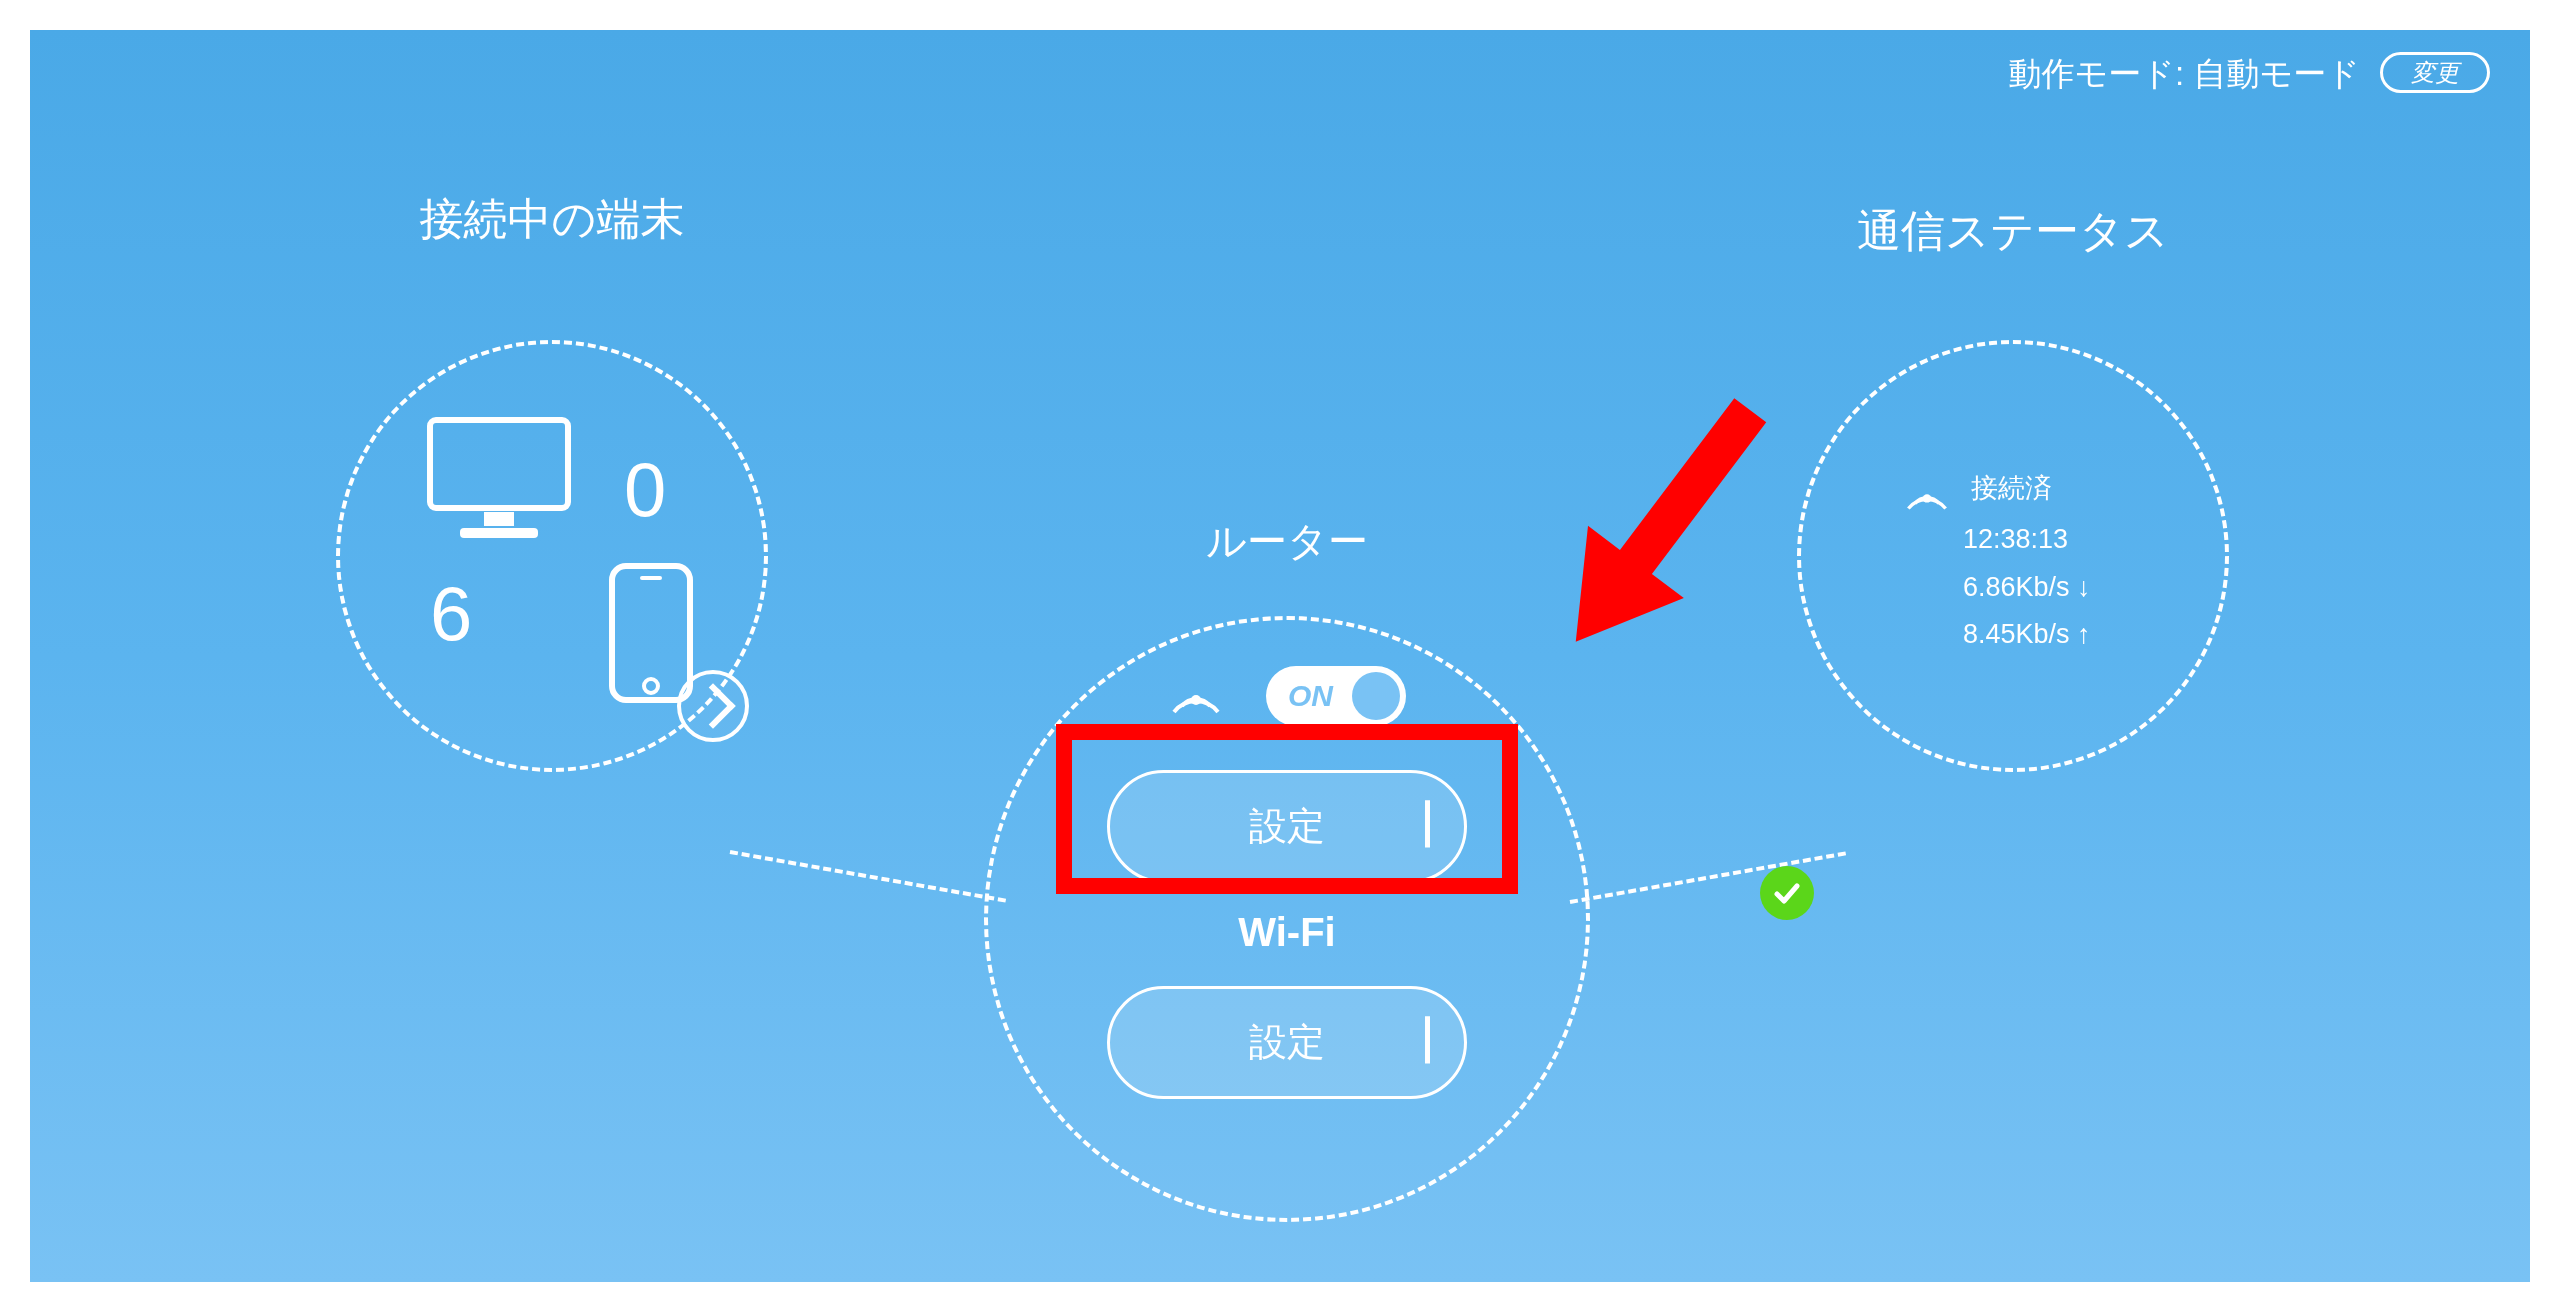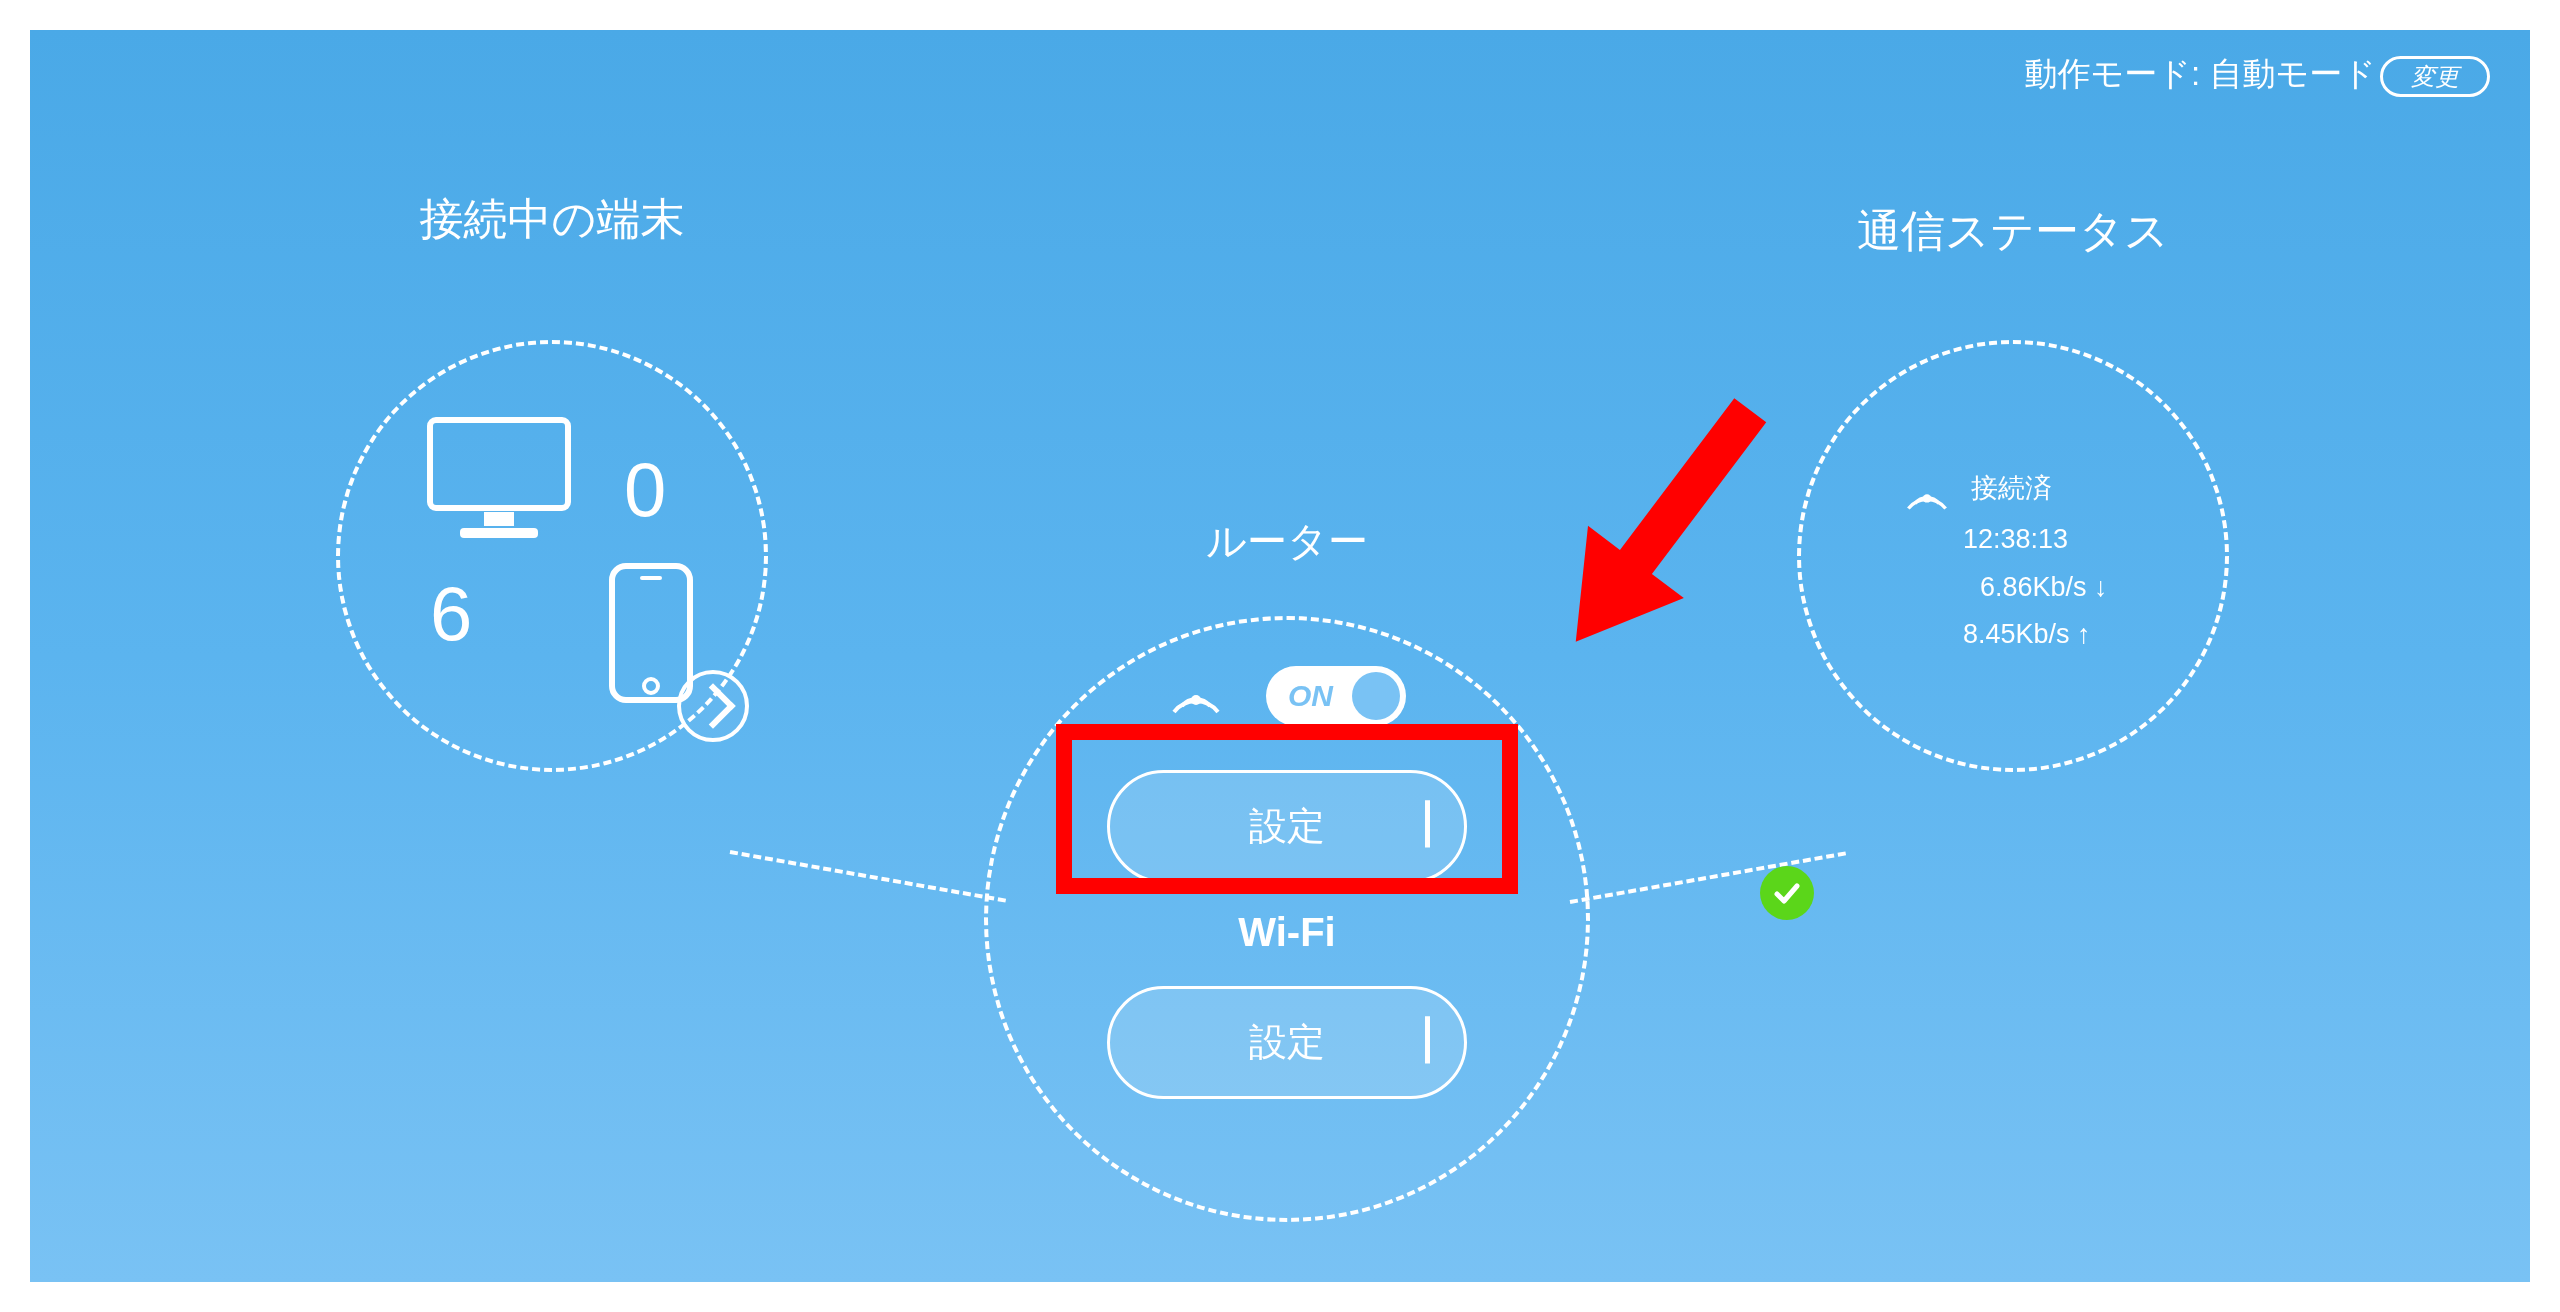--- a/index.html
+++ b/index.html
@@ -21,22 +21,22 @@
     overflow: hidden;
     box-sizing: border-box;
   }
 
   
   .toprow {
     position: absolute;
     top: 22px;
     right: 40px;
     display: flex;
-    align-items: flex-end;
-    gap: 4px;
+    align-items: flex-start;
+    gap: 20px;
     font-size: 33px;
   }
   .change-btn {
     border: 3px solid #ffffff;
     border-radius: 40px;
     padding: 2px 28px;
     font-size: 24px;
     line-height: 1.3;
     font-style: italic;
   }
@@ -148,21 +148,21 @@
 
   
   .right-inner {
     position: absolute; left: 1767px; top: 310px; width: 432px; height: 432px;
     font-size: 27px;
     text-align: right;
   }
   .status-row { position: absolute; left: 110px; display: flex; align-items: center; gap: 20px; white-space: nowrap; }
   .status-label  { top: 130px; }
   .status-time   { top: 184px; left: 166px; position:absolute; }
-  .status-down   { top: 232px; left: 166px; position:absolute;margin-left:17px; }
+  .status-down   { top: 232px; left: 166px; position:absolute; }
   .status-up     { top: 279px; left: 166px; position:absolute; }
   .antenna-right { position: absolute; left: 108px; top: 133px; }
 
   
   .check-badge {
     position: absolute;
     width: 54px; height: 54px;
     background: #5bd61a;
     border-radius: 50%;
     display: flex; align-items: center; justify-content: center;

